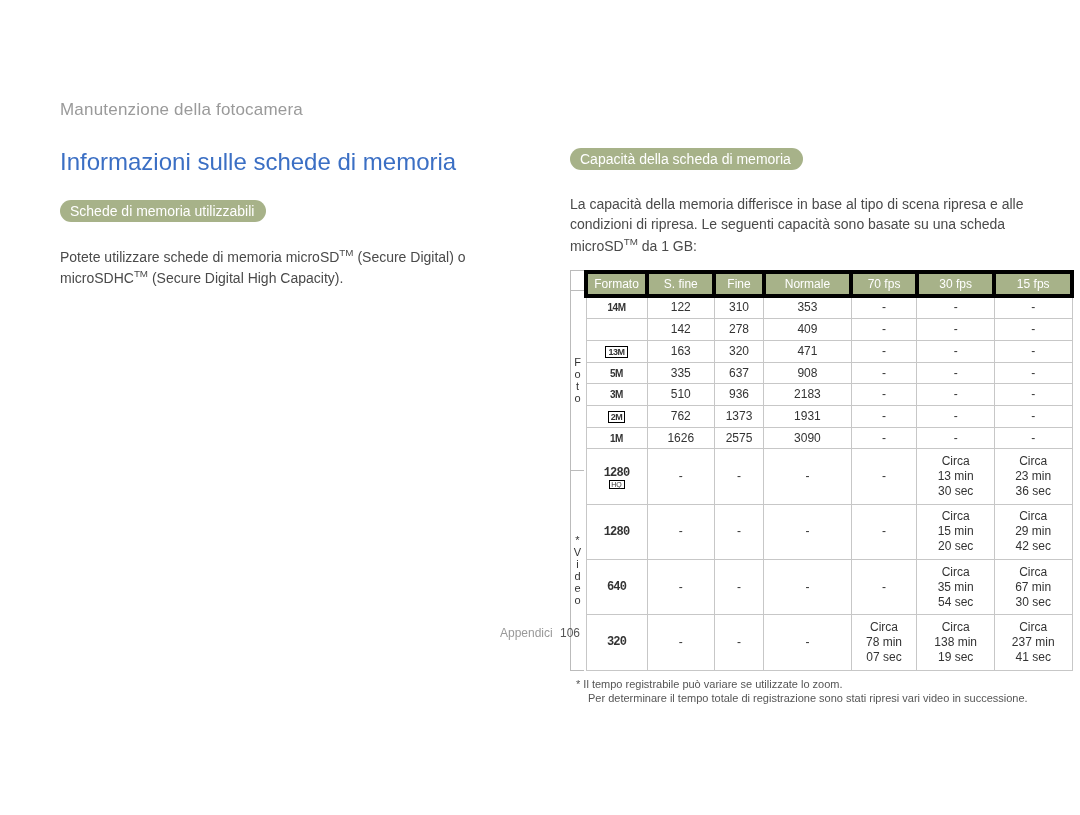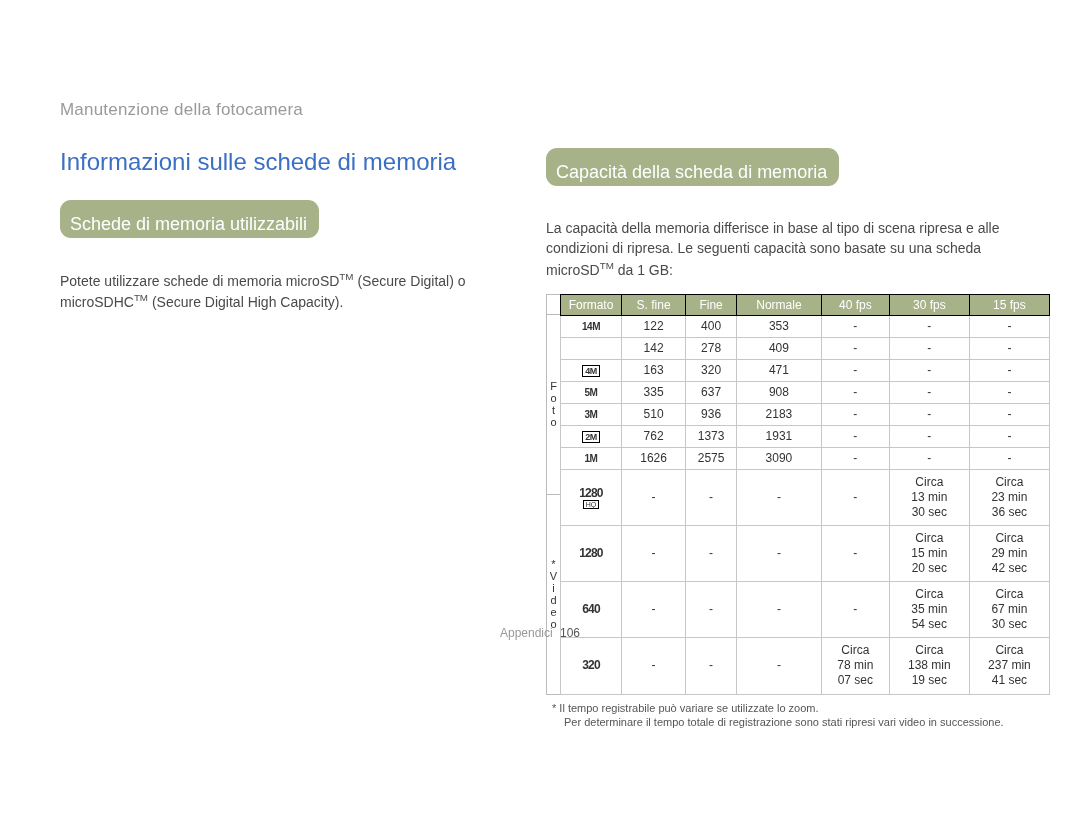--- a/index.html
+++ b/index.html
@@ -20,44 +20,44 @@
   }
   .breadcrumb {
     color: #9a9a9a;
     font-size: 17px;
     font-weight: 300;
     letter-spacing: 0.2px;
     margin-bottom: 28px;
   }
   .columns {
     display: flex;
-    gap: 16px;
+    gap: 40px;
   }
   .col-left {
     width: 470px;
     flex: 0 0 470px;
   }
   .col-right {
     flex: 1;
   }
   .h1 {
     color: #3b6fc4;
     font-size: 24px;
     font-weight: 400;
     margin: 0 0 24px 0;
   }
   .pill {
     display: inline-block;
     background: #a7b289;
     color: #fff;
-    font-size: 18px;
+    font-size: 14px;
     font-weight: 500;
-    padding: 14px 12px 3px 10px;
+    padding: 3px 12px 3px 10px;
     border-radius: 11px;
-    margin-bottom: 18px;
+    margin-bottom: 10px;
   }
   .body-text {
     font-size: 14px;
     line-height: 1.45;
     color: #4a4a4a;
   }
   sup { font-size: 0.7em; }
   .table-wrap {
     margin-top: 10px;
     display: flex;
@@ -80,21 +80,21 @@
     border-collapse: collapse;
     width: 490px;
     font-size: 12px;
   }
   table.cap th {
     background: #a7b289;
     color: #fff;
     font-weight: 500;
     font-size: 12px;
     padding: 3px 0;
-    border: 1px solid #000000;
+    border: 4px solid #000000;
     text-align: center;
   }
   table.cap td {
     border: 1px solid #c7c7c7;
     text-align: center;
     padding: 1px 0;
     font-size: 12px;
     line-height: 1.25;
     color: #333;
     vertical-align: middle;
@@ -112,21 +112,21 @@
     line-height:12px;
     letter-spacing:-0.5px;
   }
   .ic-box {
     border:1.5px solid #000;
     padding:0 2px;
     font-size:9px;
     line-height:10px;
   }
   .ic-vid {
-    font-family: Liberation Sans, sans-serif;
+    font-family: Liberation Mono, monospace;
     font-weight:900;
     font-size:12px;
     letter-spacing:-0.8px;
   }
   .hq {
     display:block;
     font-size:7px;
     letter-spacing:0;
     line-height:7px;
     margin-top:-1px;
@@ -197,46 +197,46 @@
               </span>
             </div>
           </div>
         <table class="cap">
           <thead>
               <tr id="thead-row">
                 <th style="width: 56px;">Formato</th>
                 <th>S. fine</th>
                 <th>Fine</th>
                 <th>Normale</th>
-                <th>40 fps</th>
+                <th>70 fps</th>
                 <th>30 fps</th>
                 <th>15 fps</th>
               </tr>
             </thead>
           <tbody id="tbody">
               <tr>
                 <td class="icon"><span class="ic">14M</span></td>
                 <td>122</td>
-                <td>400</td>
+                <td>310</td>
                 <td>353</td>
                 <td>-</td>
                 <td>-</td>
                 <td>-</td>
               </tr>
               <tr>
                 <td class="icon"></td>
                 <td>142</td>
                 <td>278</td>
                 <td>409</td>
                 <td>-</td>
                 <td>-</td>
                 <td>-</td>
               </tr>
               <tr>
-                <td class="icon"><span class="ic ic-box">4M</span></td>
+                <td class="icon"><span class="ic ic-box">13M</span></td>
                 <td>163</td>
                 <td>320</td>
                 <td>471</td>
                 <td>-</td>
                 <td>-</td>
                 <td>-</td>
               </tr>
               <tr>
                 <td class="icon"><span class="ic">5M</span></td>
                 <td>335</td>

